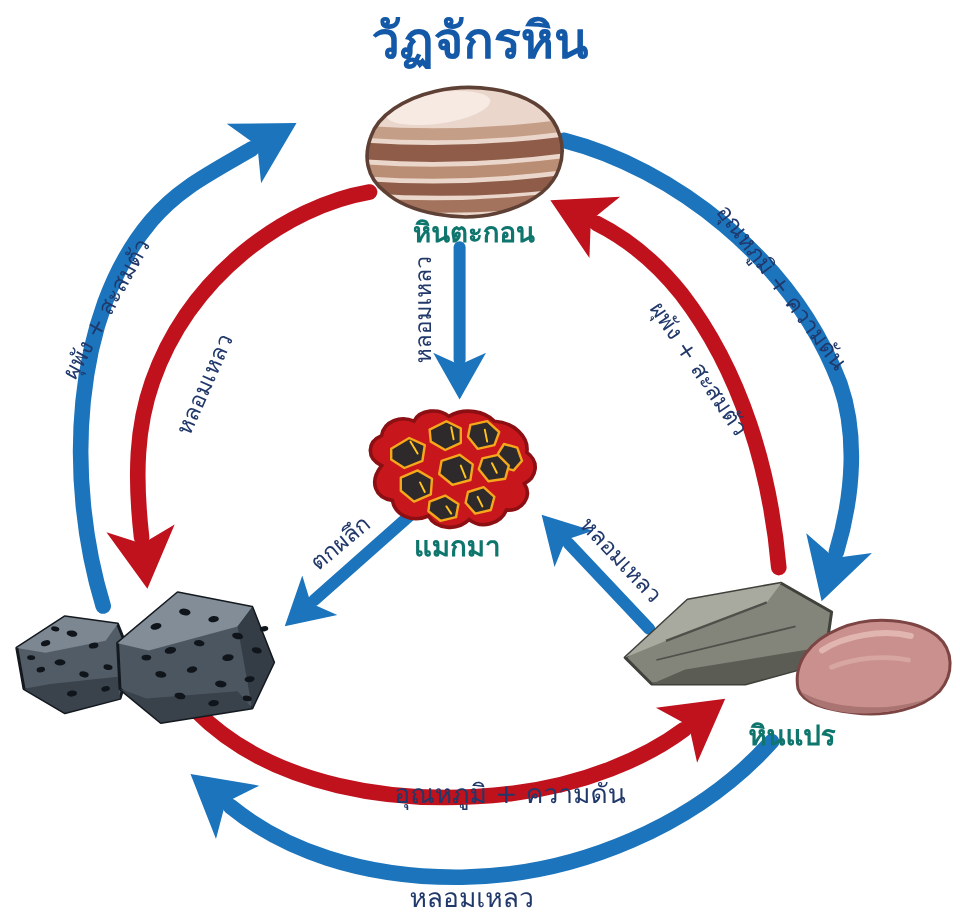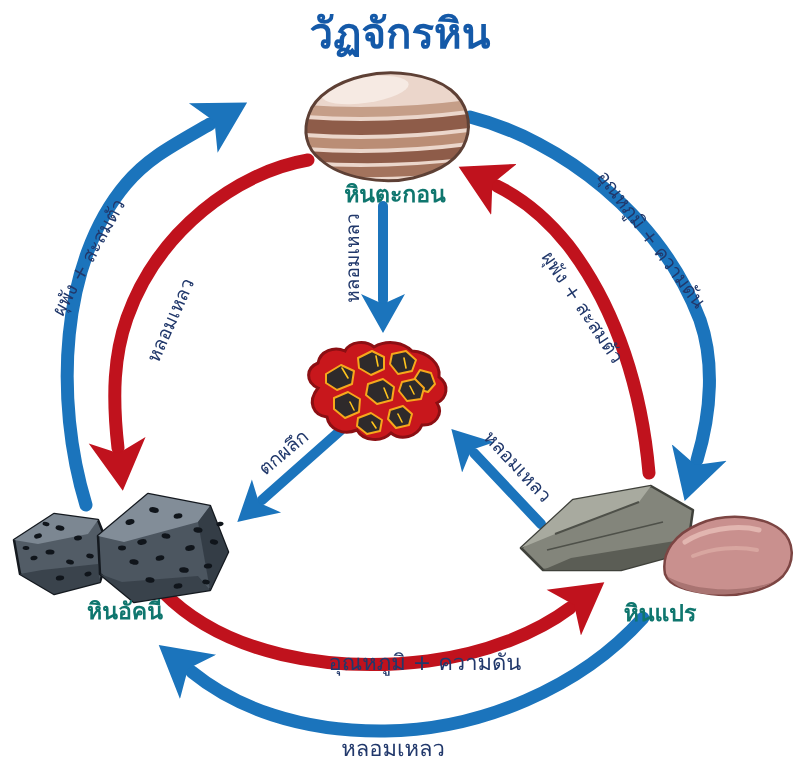--- a/index.html
+++ b/index.html
@@ -167,21 +167,21 @@
 
     <path d="M152,98 C148,76 162,58 186,48 C214,36 250,40 268,54 C282,66 282,86 270,100 C256,114 226,122 198,118 C174,115 156,110 152,98 Z" fill="#C9908E" stroke="#7C4543" stroke-width="2.5"></path>
     <path d="M172,66 C190,54 222,48 246,54" fill="none" stroke="#E2B6B0" stroke-width="5" stroke-linecap="round"></path>
     <path d="M180,80 C200,72 224,70 244,74" fill="none" stroke="#D8A6A0" stroke-width="4" stroke-linecap="round"></path>
     <path d="M154,100 C172,112 222,120 260,106 C250,114 214,122 186,117 C170,114 158,108 154,100 Z" fill="#A97472"></path>
   </svg>
 
   <div class="title">วัฏจักรหิน</div>
 
   <div class="node-lbl" id="lbl-sedimentary">หินตะกอน</div>
-  <div class="node-lbl" id="lbl-igneous">หินอัคนี</div>
+  <div class="node-lbl" id="lbl-magma">แมกมา</div>
   <div class="node-lbl" id="lbl-metamorphic">หินแปร</div>
 
   <div class="arc-lbl" id="lbl-weathering-left">ผุพัง + สะสมตัว</div>
   <div class="arc-lbl" id="lbl-melt-left">หลอมเหลว</div>
   <div class="arc-lbl" id="lbl-heat-right">อุณหภูมิ + ความดัน</div>
   <div class="arc-lbl" id="lbl-weathering-right">ผุพัง + สะสมตัว</div>
   <div class="arc-lbl" id="lbl-heat-bottom">อุณหภูมิ + ความดัน</div>
   <div class="arc-lbl" id="lbl-melt-bottom">หลอมเหลว</div>
   <div class="arc-lbl" id="lbl-melt-center">หลอมเหลว</div>
   <div class="arc-lbl" id="lbl-crystallize">ตกผลึก</div>

